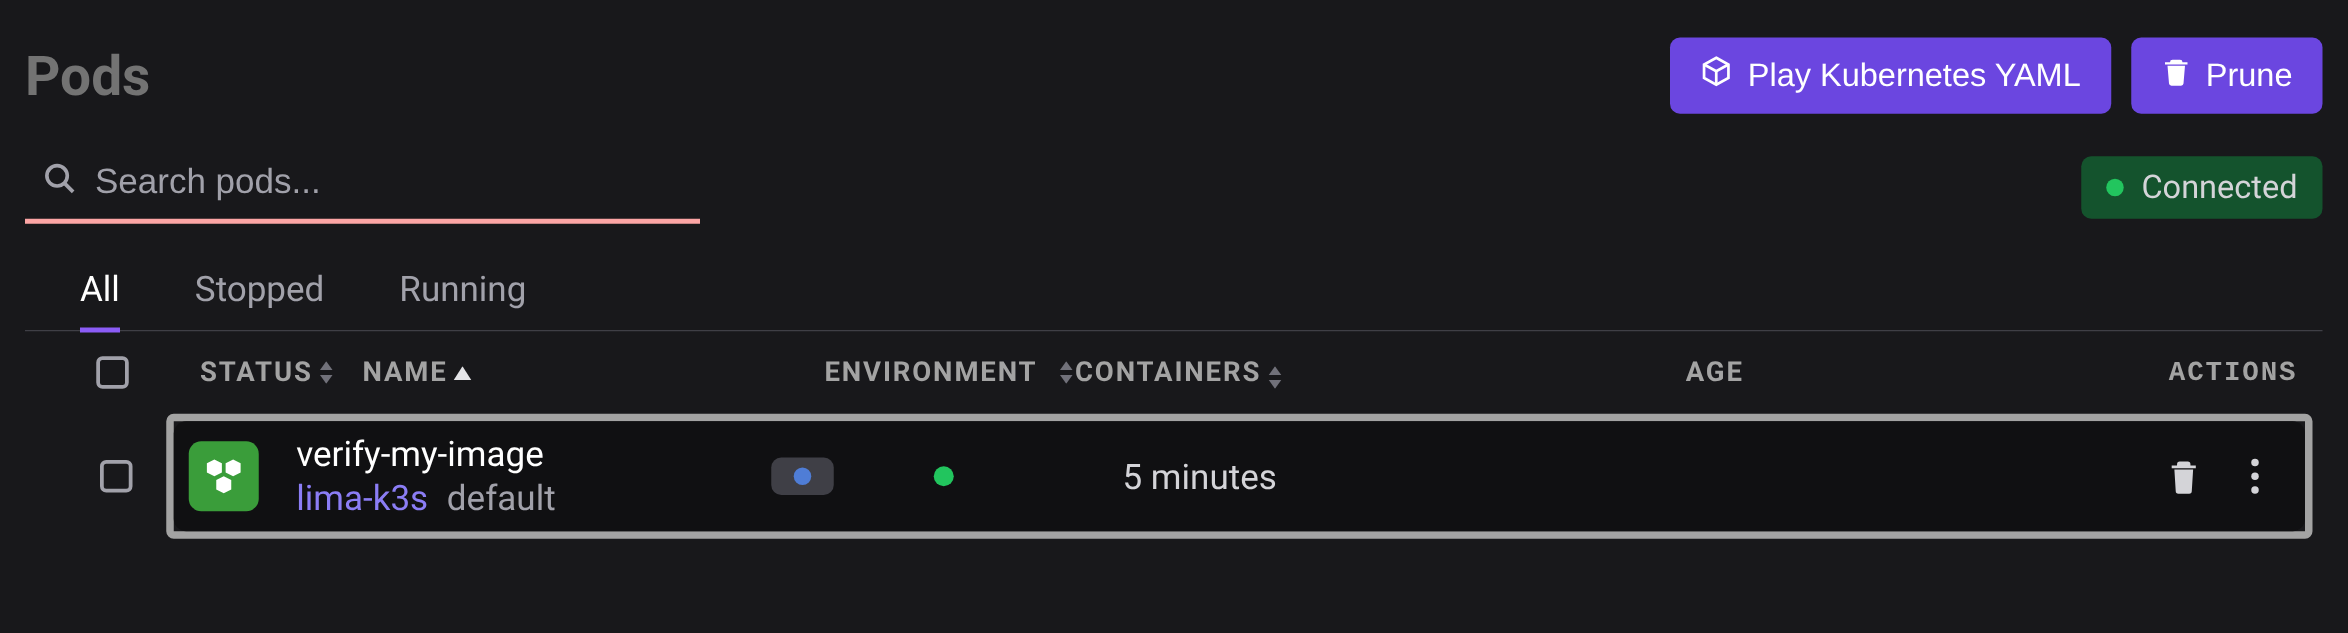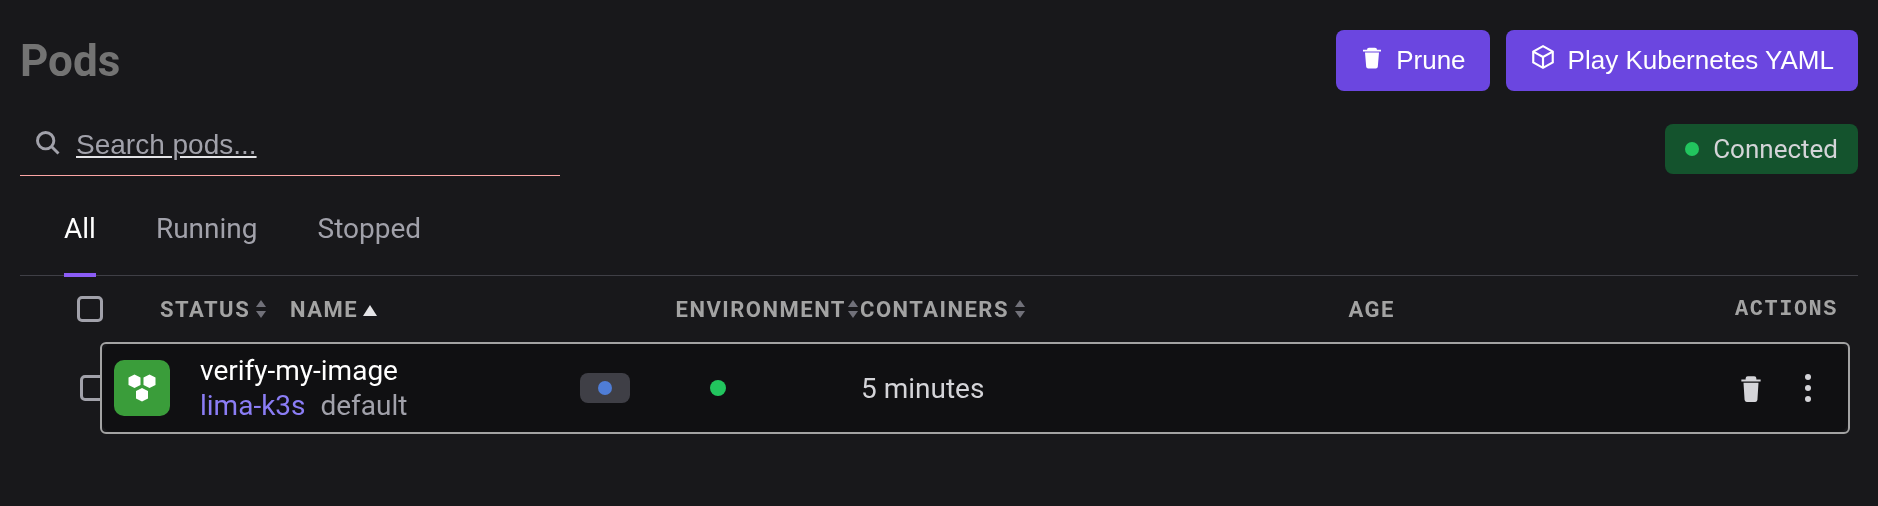--- a/index.html
+++ b/index.html
@@ -46,24 +46,23 @@
   .search-row {
     display: flex;
     justify-content: space-between;
     align-items: center;
     margin-bottom: 36px;
   }
   .search-box {
     display: flex;
     align-items: center;
     gap: 14px;
-    border-bottom: 1px solid #fca5a5;
+    border-bottom: 4px solid #fca5a5;
     padding: 8px 4px 14px 14px;
     width: 540px;
-    text-decoration: underline;
   }
   .search-input {
     background: transparent;
     border: none;
     outline: none;
     color: #a1a1aa;
     font-size: 28px;
     flex: 1;
   }
   .search-input::placeholder { color: #a1a1aa; }
@@ -85,21 +84,21 @@
   }
   .dot-green { background: #22c55e; }
   .dot-blue { background: #4f7dd6; }
   .tabs {
     display: flex;
     gap: 60px;
     border-bottom: 1px solid #3f3f46;
     padding-left: 44px;
   }
   .tab {
-    padding: 0 0 28px 0;
+    padding: 0 0 14px 0;
     font-size: 28px;
     color: #a1a1aa;
     cursor: pointer;
     border-bottom: 4px solid transparent;
     margin-bottom: -2px;
   }
   .tab.active {
     color: #ffffff;
     border-bottom-color: #8b5cf6;
   }
@@ -108,37 +107,37 @@
     align-items: center;
     padding: 20px 0 20px 0;
     color: #a3a3a3;
     font-size: 22px;
     font-weight: 700;
     letter-spacing: 1.5px;
   }
   .col-check { width: 140px; display:flex; justify-content:center; }
   .col-status { width: 130px; display:flex; align-items:center; gap:4px; }
   .col-name { width: 380px; display:flex; align-items:center; gap:4px;text-align:right; }
-  .col-env { width: 190px; text-align:right; display:flex; justify-content:flex-end; align-items:center; gap:0;}
-  .col-containers { width: 175px; display:flex; align-items:center; gap:4px;}
+  .col-env { width: 190px; text-align:right; display:flex; justify-content:flex-end; align-items:center; gap:16px;}
+  .col-containers { width: 175px; display:flex; align-items:flex-end; gap:4px;}
   .col-age { width: 360px; padding-left: 24px; text-align: right; }
   .col-actions { flex:1; text-align:right; padding-right: 20px; font-family: Liberation Mono, monospace;}
   .sort-caret { display:inline-flex; flex-direction:column; line-height:6px; font-size:12px; color:#71717a; }
   .checkbox {
     width: 26px;
     height: 26px;
     border: 3px solid #a1a1aa;
     border-radius: 5px;
     background: transparent;
     cursor: pointer;
   }
   .row-wrap {
-    border: 2px solid #a3a3a3;
+    border: 6px solid #a3a3a3;
     border-radius: 6px;
-    margin-left: 80px;
+    margin-left: 113px;
     margin-right: 8px;
     position: relative;
   }
   .row-outer {
     display: flex;
     align-items: center;
     background: #101012;
     border-radius: 10px;
     padding: 10px 0;
   }
@@ -182,36 +181,36 @@
 </head>
 <body>
 
 <div class="page">
 
   <div class="header-row">
     <h1 class="page-title">Pods</h1>
     <div class="header-actions">
       <button class="btn">
         <span>
-          <svg width="24" height="26" viewBox="0 0 24 26" fill="#ffffff">
-              <path d="M3 6h18v2H3zM5 9h14l-1.2 15a2 2 0 0 1-2 1.8H8.2a2 2 0 0 1-2-1.8L5 9zm4-5h6a2 2 0 0 1 2 2v1H7V6a2 2 0 0 1 2-2z" transform="scale(1 0.95)"></path>
-            </svg>
-        </span>
-        <span>Prune</span>
-      </button>
-      <button class="btn">
-        <span>
           <svg width="26" height="26" viewBox="0 0 24 24" fill="none" stroke="#ffffff" stroke-width="2">
               <path d="M12 2 L21 7 L21 17 L12 22 L3 17 L3 7 Z"></path>
               <path d="M3 7 L12 12 L21 7"></path>
               <path d="M12 12 L12 22"></path>
             </svg>
         </span>
         <span>Play Kubernetes YAML</span>
       </button>
+      <button class="btn">
+        <span>
+          <svg width="24" height="26" viewBox="0 0 24 26" fill="#ffffff">
+              <path d="M3 6h18v2H3zM5 9h14l-1.2 15a2 2 0 0 1-2 1.8H8.2a2 2 0 0 1-2-1.8L5 9zm4-5h6a2 2 0 0 1 2 2v1H7V6a2 2 0 0 1 2-2z" transform="scale(1 0.95)"></path>
+            </svg>
+        </span>
+        <span>Prune</span>
+      </button>
     </div>
   </div>
 
   <div class="search-row">
     <div class="search-box">
       <span>
         <svg width="28" height="28" viewBox="0 0 24 24" fill="none" stroke="#a1a1aa" stroke-width="2.5">
             <circle cx="10" cy="10" r="7"></circle>
             <line x1="21" y1="21" x2="15" y2="15"></line>
           </svg>
@@ -219,22 +218,22 @@
       <input class="search-input" type="text" placeholder="Search pods..." style="">
     </div>
     <div class="status-badge">
       <span class="dot dot-green"></span>
       <span>Connected</span>
     </div>
   </div>
 
   <div class="tabs">
     <div class="tab active">All</div>
+    <div class="tab">Stopped</div>
     <div class="tab">Running</div>
-    <div class="tab">Stopped</div>
   </div>
 
   <div class="table-header">
     <div class="col-check">
       <div class="checkbox"></div>
     </div>
     <div class="col-status">
       <span>STATUS</span>
       <span class="sort-caret">
         <svg width="14" height="18" viewBox="0 0 14 18" fill="#71717a">

